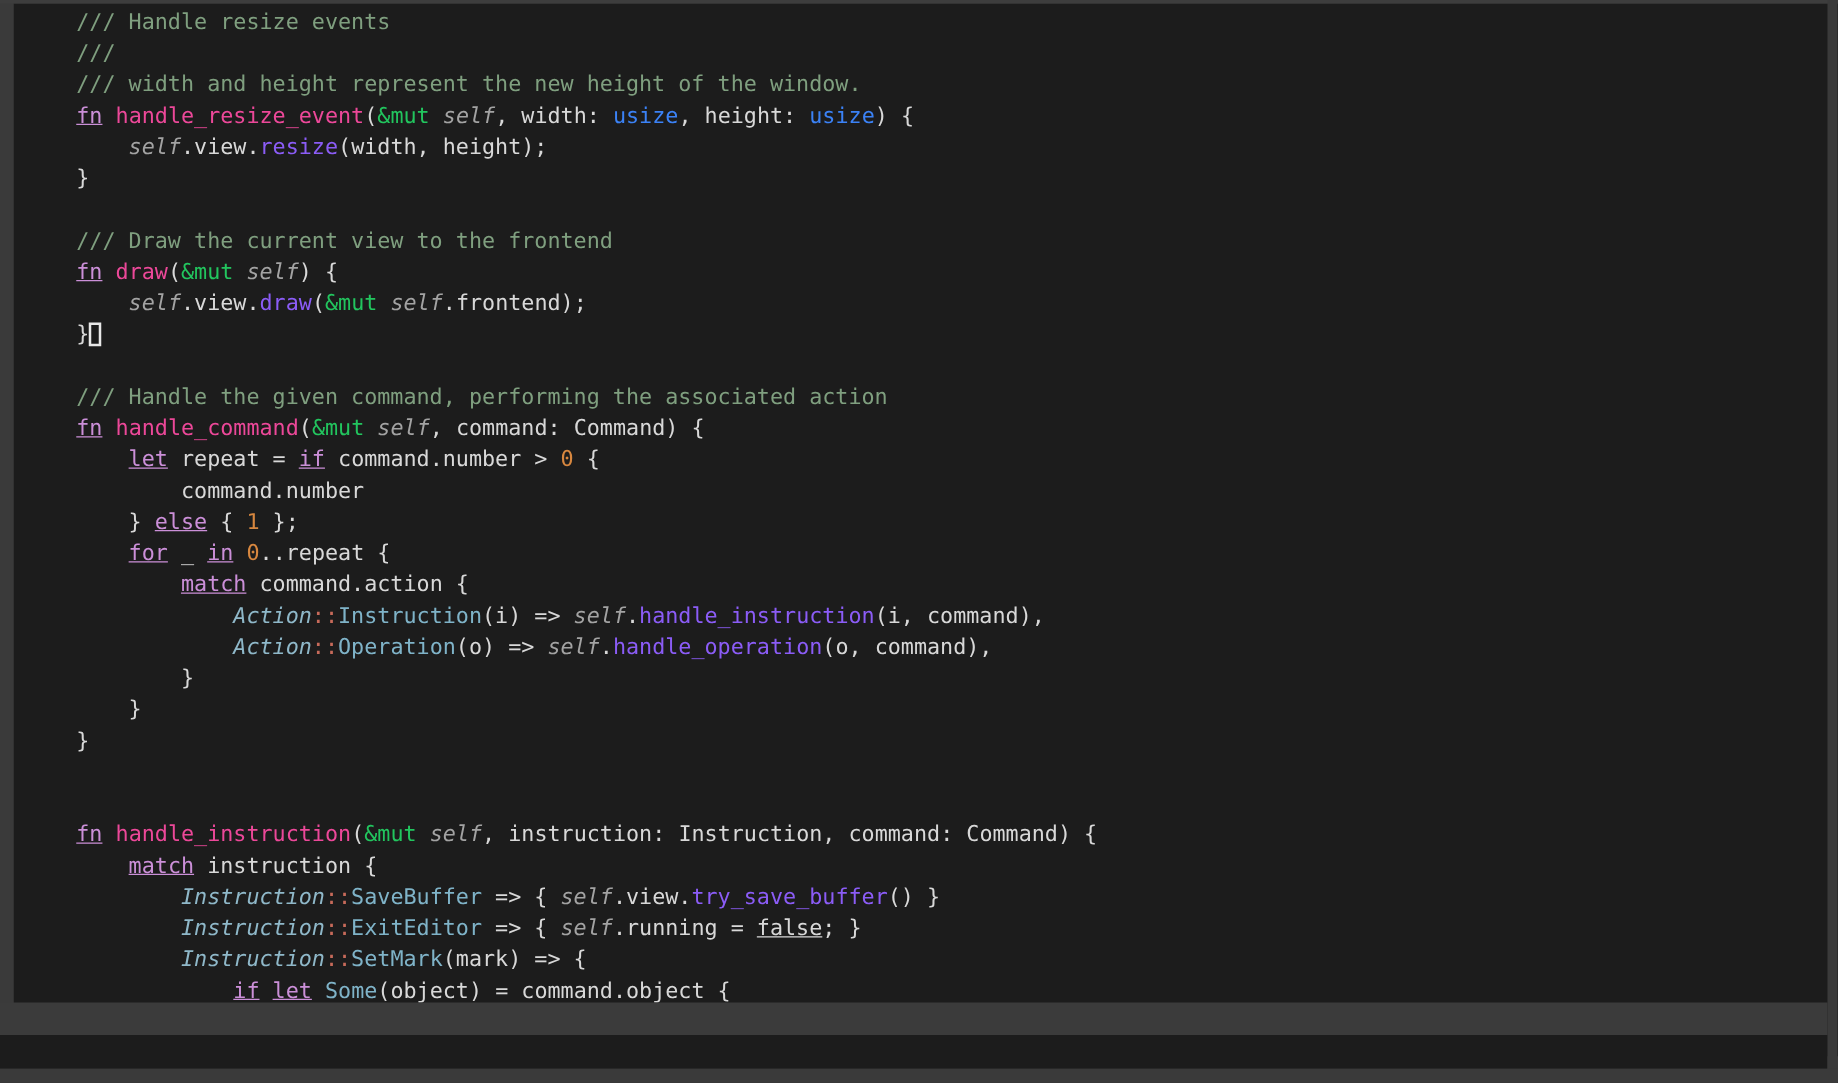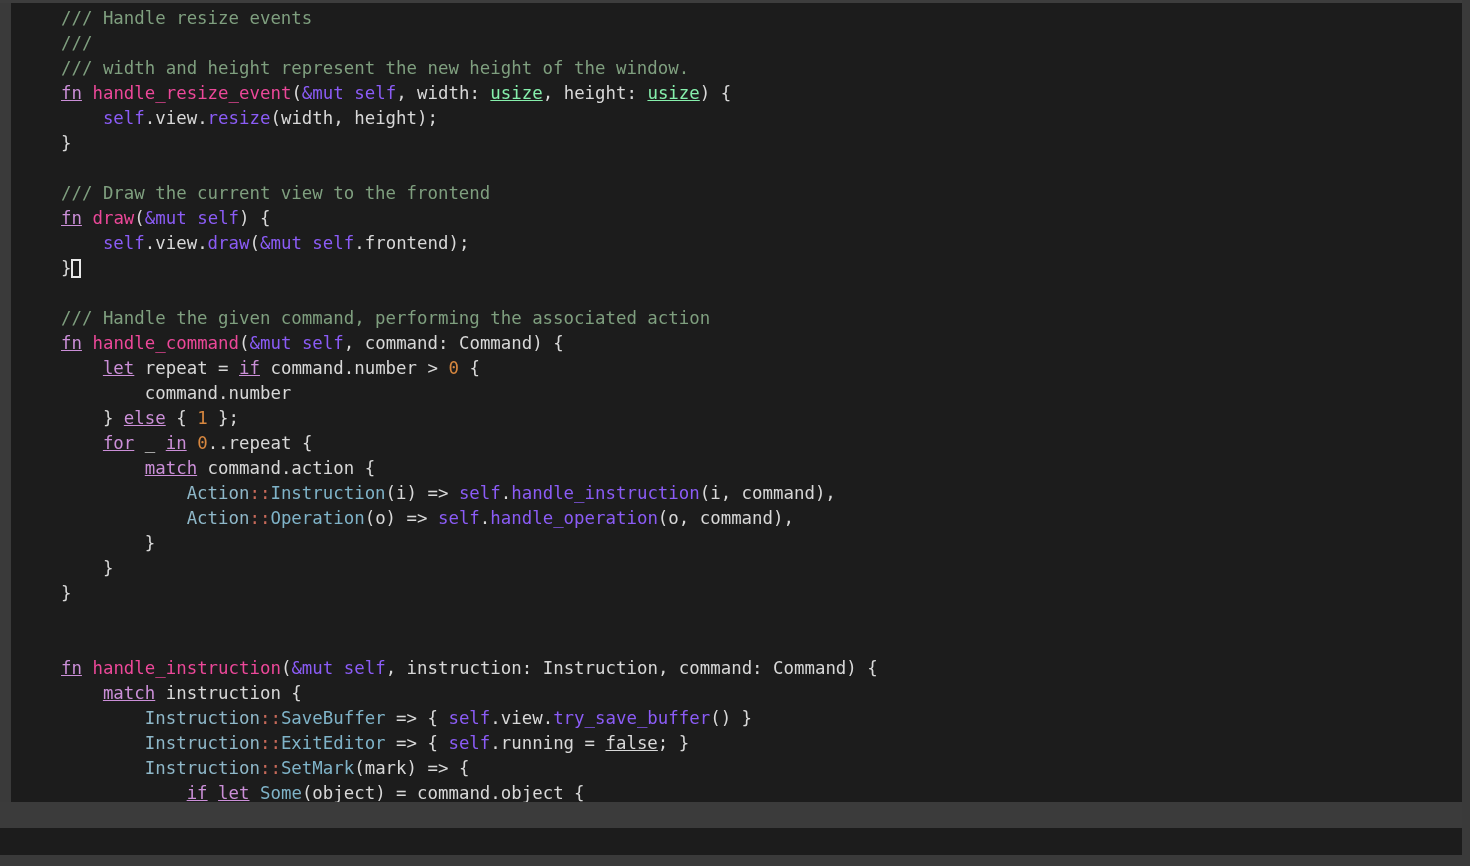--- a/index.html
+++ b/index.html
@@ -54,29 +54,29 @@
   .line {
     height: 25px;
     white-space: pre;
     padding-left: 50px;
   }
 
   
   .tok-comment   { color: #7f9f7f; }
   .tok-keyword   { color: #cb8fd8; text-decoration: underline; }
   .tok-fnname    { color: #ec4899; }
-  .tok-self      { color: #8b5cf6; }
-  .tok-primitive { color: #86efac; text-decoration: underline; }
+  .tok-self      { color: #a3a3a3; font-style: italic; }
+  .tok-primitive { color: #3b82f6; }
   .tok-number    { color: #d7873f; }
   .tok-punct     { color: #d8d8d8; }
   .tok-colons    { color: #c76a5a; }
-  .tok-enum      { color: #8fb8c9; }
+  .tok-enum      { color: #8fb8c9; font-style: italic; }
   .tok-variant   { color: #7fb3c8; }
   .tok-method    { color: #8b5cf6; }
-  .tok-mut       { color: #8b5cf6; }
+  .tok-mut       { color: #22c55e; }
   .tok-bool      { color: #d8d8d8; text-decoration: underline; }
 
   
   .cursor-block {
     display: inline-block;
     width: 10px;
     height: 19px;
     vertical-align: -4px;
     border: 2px solid #e8e8e8;
     box-sizing: border-box;

